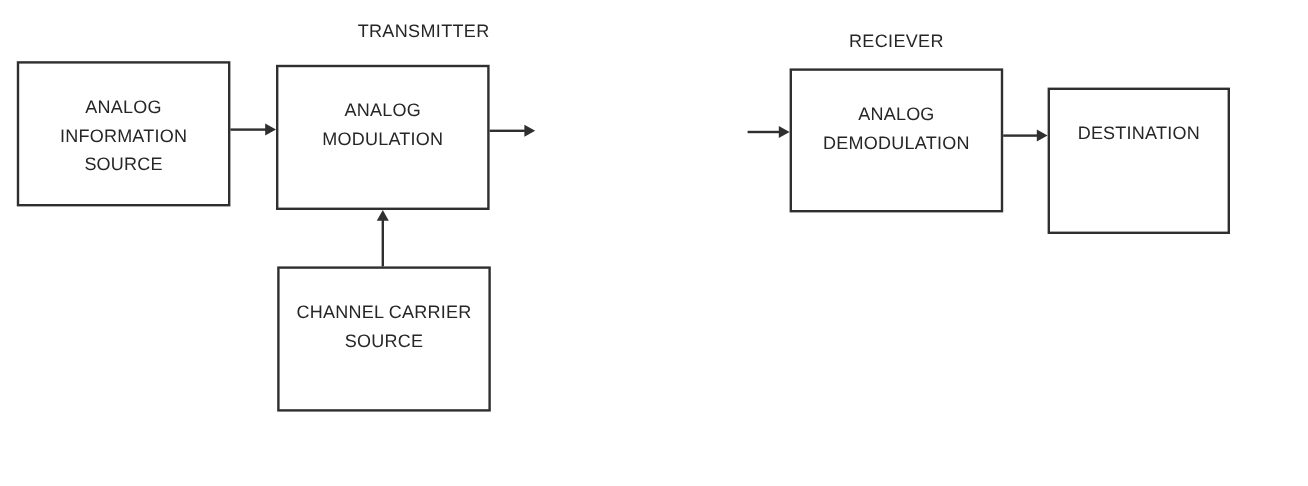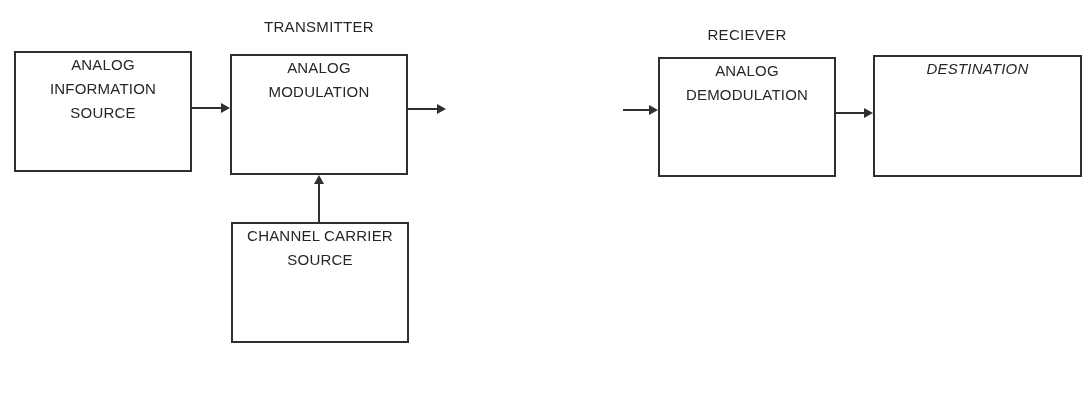--- a/index.html
+++ b/index.html
@@ -21,20 +21,21 @@
     left: 0; top: 0;
     width: 1090px;
     height: 405px;
     background: var(--bg);
   }
   .box {
     position: absolute;
     border: 2px solid var(--line);
     background: var(--bg);
     text-align: center;
+    padding-top: 25px;
   }
   .box-label {
     white-space: pre-line;
     font-size: 15px;
     line-height: 24px;
     color: var(--text);
     letter-spacing: 0.2px;
   }
   .section-label {
     position: absolute;
@@ -72,42 +73,42 @@
     border-left: 5px solid transparent;
     border-right: 5px solid transparent;
     border-bottom: 9px solid var(--line);
   }
 </style>
 </head>
 <body>
 
 <div class="canvas">
 
-  <div class="section-label" style="left:230px; top:18px; width:178px;">TRANSMITTER</div>
+  <div class="section-label" style="left:230px; top:18px; width:178px;text-align:right;">TRANSMITTER</div>
 
   <div class="section-label" style="left:658px; top:26px; width:178px;">RECIEVER</div>
 
   <div class="box" style="left:14px; top:51px; width:178px; height:121px;">
     <div class="box-label">ANALOG
 INFORMATION
 SOURCE</div>
   </div>
 
   <div class="box" style="left:230px; top:54px; width:178px; height:121px;">
     <div class="box-label">ANALOG
 MODULATION</div>
   </div>
 
 
   <div class="box" style="left:658px; top:57px; width:178px; height:120px;">
     <div class="box-label">ANALOG
 DEMODULATION</div>
   </div>
 
-  <div class="box" style="left:873px; top:55px; width:209px; height:122px;font-style:italic;">
+  <div class="box" style="left:873px; top:73px; width:152px; height:122px;">
     <div class="box-label">DESTINATION</div>
   </div>
 
   <div class="box" style="left:231px; top:222px; width:178px; height:121px;">
     <div class="box-label">CHANNEL CARRIER
 SOURCE</div>
   </div>
 
   <div class="arrow-h" style="left:192px; top:102px; width:38px;">
     <div class="line"></div>

